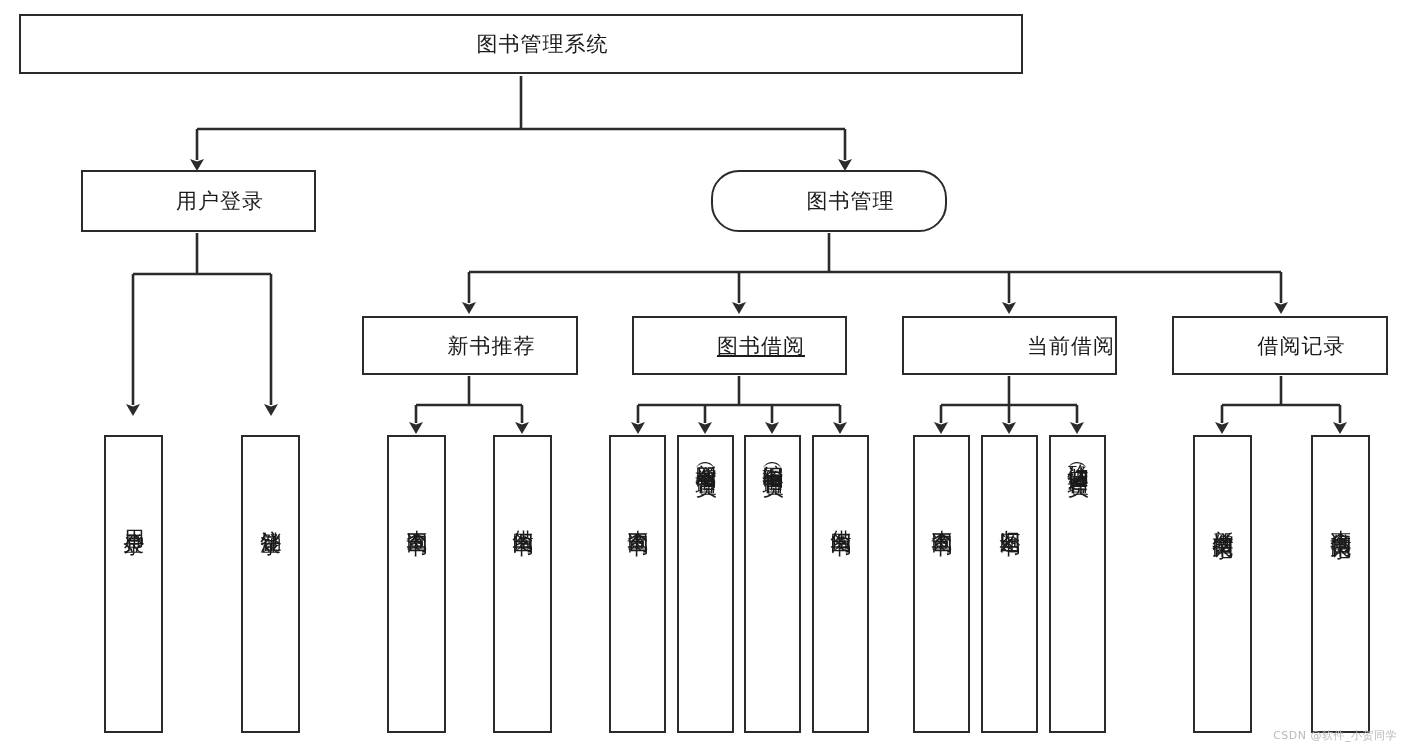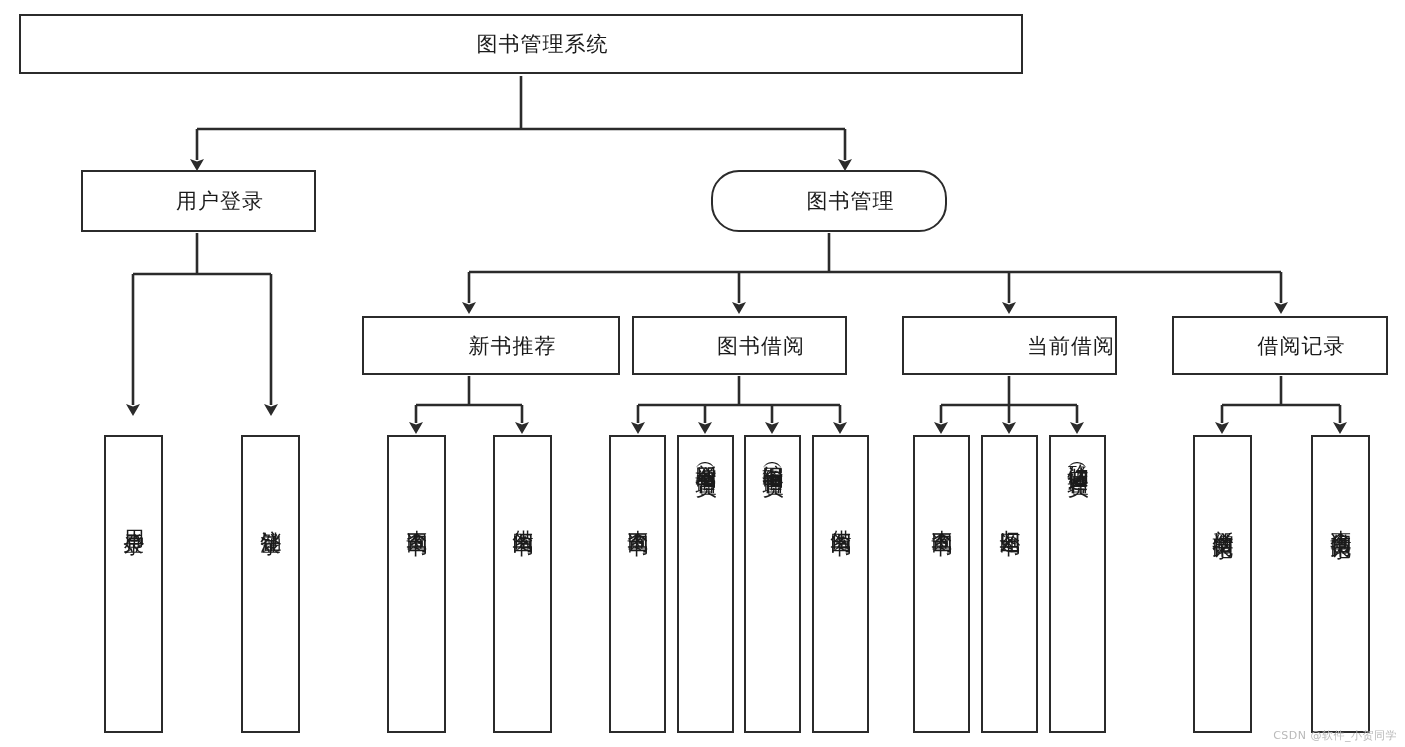--- a/index.html
+++ b/index.html
@@ -131,25 +131,25 @@
   </div>
 
   <div class="node h" style="left:81px; top:170px; width:235px; height:62px;">
     <span>用户登录</span>
   </div>
 
   <div class="node h" style="left:711px; top:170px; width:236px; height:62px;border-radius:28px;">
     <span>图书管理</span>
   </div>
 
-  <div class="node h" style="left:362px; top:316px; width:258px; height:59px;">
+  <div class="node h" style="left:362px; top:316px; width:216px; height:59px;">
     <span>新书推荐</span>
   </div>
 
-  <div class="node h" style="left:632px; top:316px; width:215px; height:59px;">
+  <div class="node h" style="left:632px; top:316px; width:215px; height:59px;text-decoration:underline;">
     <span>图书借阅</span>
   </div>
 
   <div class="node h" style="left:902px; top:316px; width:215px; height:59px;justify-content:flex-end;">
     <span>当前借阅</span>
   </div>
 
   <div class="node h" style="left:1172px; top:316px; width:216px; height:59px;">
     <span>借阅记录</span>
   </div>

